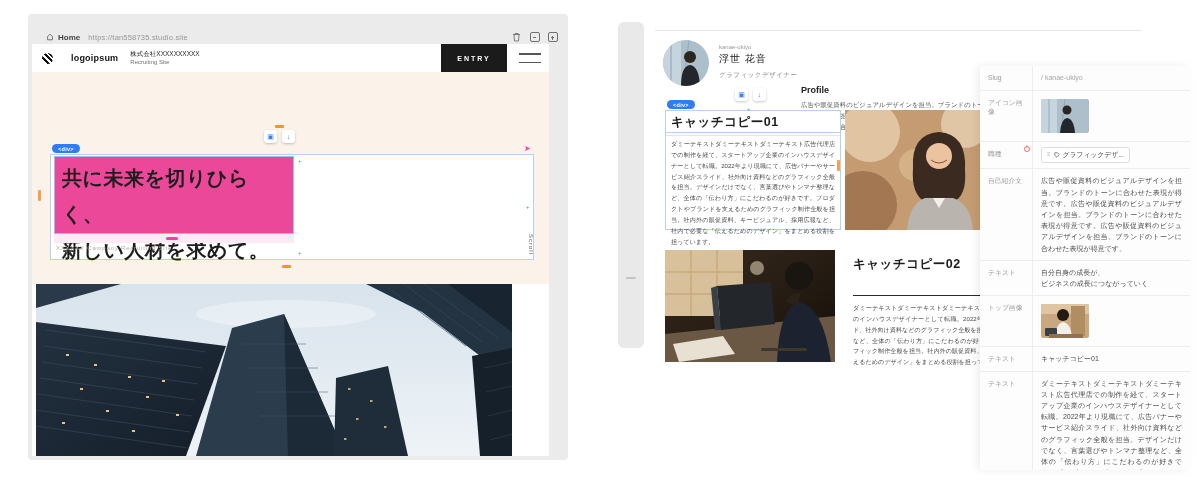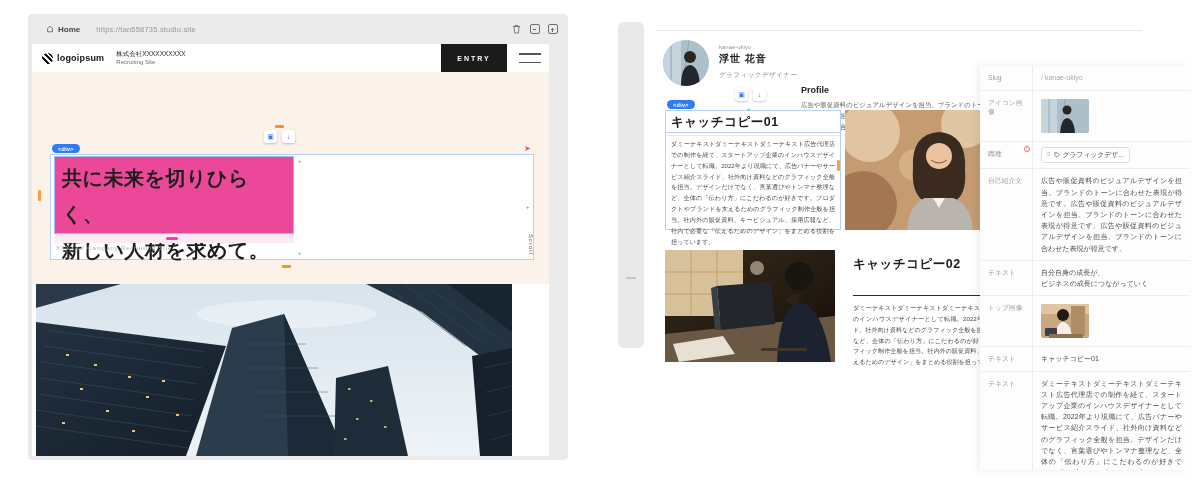--- a/index.html
+++ b/index.html
@@ -2,33 +2,33 @@
 <html><head>
 <meta charset="utf-8">
 <style>
   * { margin:0; padding:0; box-sizing:border-box; }
   html,body { width:1200px; height:490px; background:#fff; font-family:"Liberation Sans","DejaVu Sans",sans-serif; overflow:hidden; }
   .stage { position:relative; width:1200px; height:490px; background:#fff; }
   .pre { white-space:pre-line; }
 
   
   .left-panel { position:absolute; left:28px; top:14px; width:540px; height:446px; background:#ebebeb; border-radius:4px; overflow:hidden; }
-  .browser-bar { position:absolute; left:0; top:0; width:100%; height:30px; display:flex; align-items:center; padding:0 10px; gap:8px; }
+  .browser-bar { position:absolute; left:0; top:8px; width:100%; height:30px; display:flex; align-items:center; padding:0 10px; }
   .tab-home { display:flex; align-items:center; gap:4px; font-size:8px; color:#444; font-weight:bold; padding:4px 8px; }
   .url-field { font-size:7.5px; color:#979797; letter-spacing:.2px; }
   .bar-icons { margin-left:auto; display:flex; align-items:center; gap:7px; }
   .bar-icon { width:11px; height:11px; display:flex; align-items:center; justify-content:center; }
   .sq-icon { width:10px; height:10px; border:1px solid #6f6f6f; border-radius:2px; position:relative; }
   .sq-icon::after { content:""; position:absolute; left:2.5px; top:4px; width:3px; height:1.4px; background:#6f6f6f; }
   .sq-icon.plus::before { content:""; position:absolute; left:3.6px; top:2.6px; width:1.4px; height:4.2px; background:#6f6f6f; }
 
   .page { position:absolute; left:4px; top:30px; width:517px; height:412px; background:#fff; overflow:hidden; }
 
   .site-header { position:relative; height:28px; background:#fff; display:flex; align-items:center; padding-left:10px; }
-  .logo-wrap { display:flex; align-items:center; gap:4px; }
+  .logo-wrap { display:flex; align-items:center; gap:18px; }
   .logo-mark { width:11px; height:11px; border-radius:50%; background:
       repeating-linear-gradient(45deg,#111 0 2px,#fff 2px 4px); }
   .logo-text { font-size:9px; font-weight:bold; color:#151515; letter-spacing:.2px; }
   .company-block { margin-left:12px; display:flex; flex-direction:column; line-height:1.35; }
   .company-name { font-size:6.5px; color:#2a2a2a; }
   .company-sub { font-size:6px; color:#6f6f6f; }
   .entry-btn { margin-left:auto; width:66px; height:28px; background:#1b1b1b; color:#fff; font-size:7px; letter-spacing:2px; display:flex; align-items:center; justify-content:center; font-weight:bold; }
   .hamburger { width:22px; height:10px; margin:0 8px 0 12px; display:flex; flex-direction:column; justify-content:space-between; }
   .hamburger span { display:block; height:1.5px; background:#565656; }
 
@@ -53,21 +53,21 @@
   
   .gutter { position:absolute; left:618px; top:22px; width:26px; height:326px; background:#e9e9e9; border-radius:6px; }
   .gutter-handle { position:absolute; left:8px; top:255px; width:10px; height:2px; background:#c4c4c4; border-radius:1px; }
 
   
   .preview { position:absolute; left:655px; top:22px; width:500px; height:448px; background:#fff; }
   .preview-topline { position:absolute; left:0; top:8px; width:487px; height:1px; background:#e7e7e7; }
   .avatar { position:absolute; left:8px; top:18px; width:46px; height:46px; border-radius:50%; overflow:hidden; }
   .name-block { position:absolute; left:64px; top:22px; }
   .name-slug { font-size:6px; color:#9a9a9a; margin-bottom:2px; }
-  .name-main { font-size:10px; font-weight:bold; color:#222; letter-spacing:1px; margin-bottom:5px; }
+  .name-main { font-size:10px; font-weight:normal; color:#222; letter-spacing:1px; margin-bottom:5px; }
   .name-role { font-size:6.5px; color:#8a8a8a; letter-spacing:.5px; }
   .profile-col { position:absolute; left:146px; top:18px; width:352px;margin-top:45px; }
   .profile-h { font-size:9px; font-weight:bold; color:#222; margin-bottom:4px; }
   .profile-bio { font-size:6.4px; color:#555; line-height:1.75; text-align:justify; }
 
   .catch1-box { position:absolute; left:10px; top:88px; width:176px; height:120px; border:1px solid #b7d0f4; }
   .catch1-heading-box { position:absolute; left:0; top:0; width:174px; height:22px; border-bottom:1px solid #b7d0f4; padding:3px 5px; background:#fff; }
   .catch-h { font-size:12.5px; font-weight:bold; color:#1c1c1c; letter-spacing:.5px; }
   .catch1-body-box { position:absolute; left:0; top:24px; width:174px; height:94px; border-top:1px solid #dbe8fb; padding:3px 5px 0 5px; }
   .catch-body { font-size:6.1px; color:#4a4a4a; line-height:1.78; text-align:justify; }

